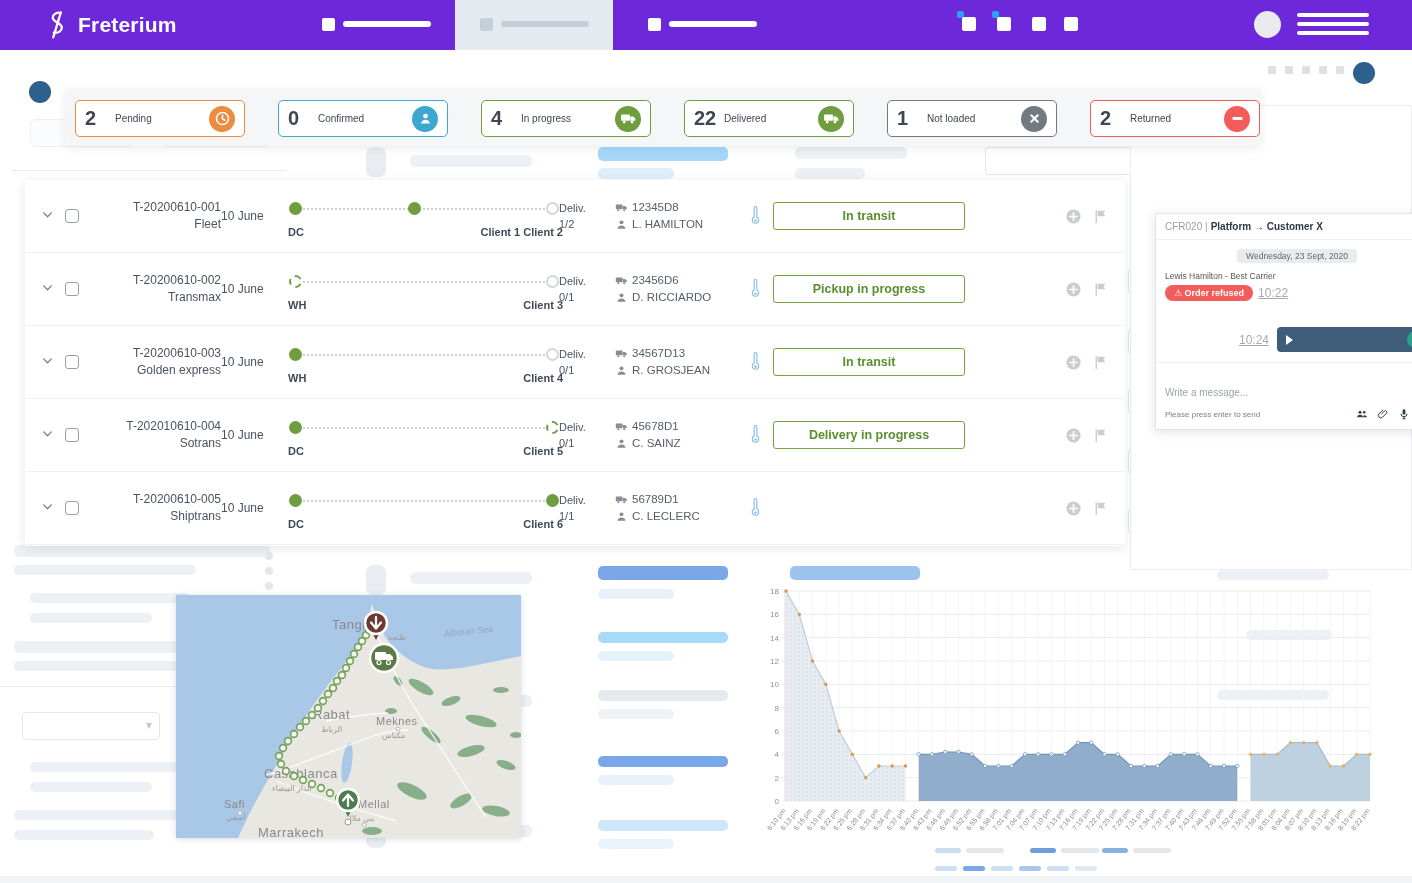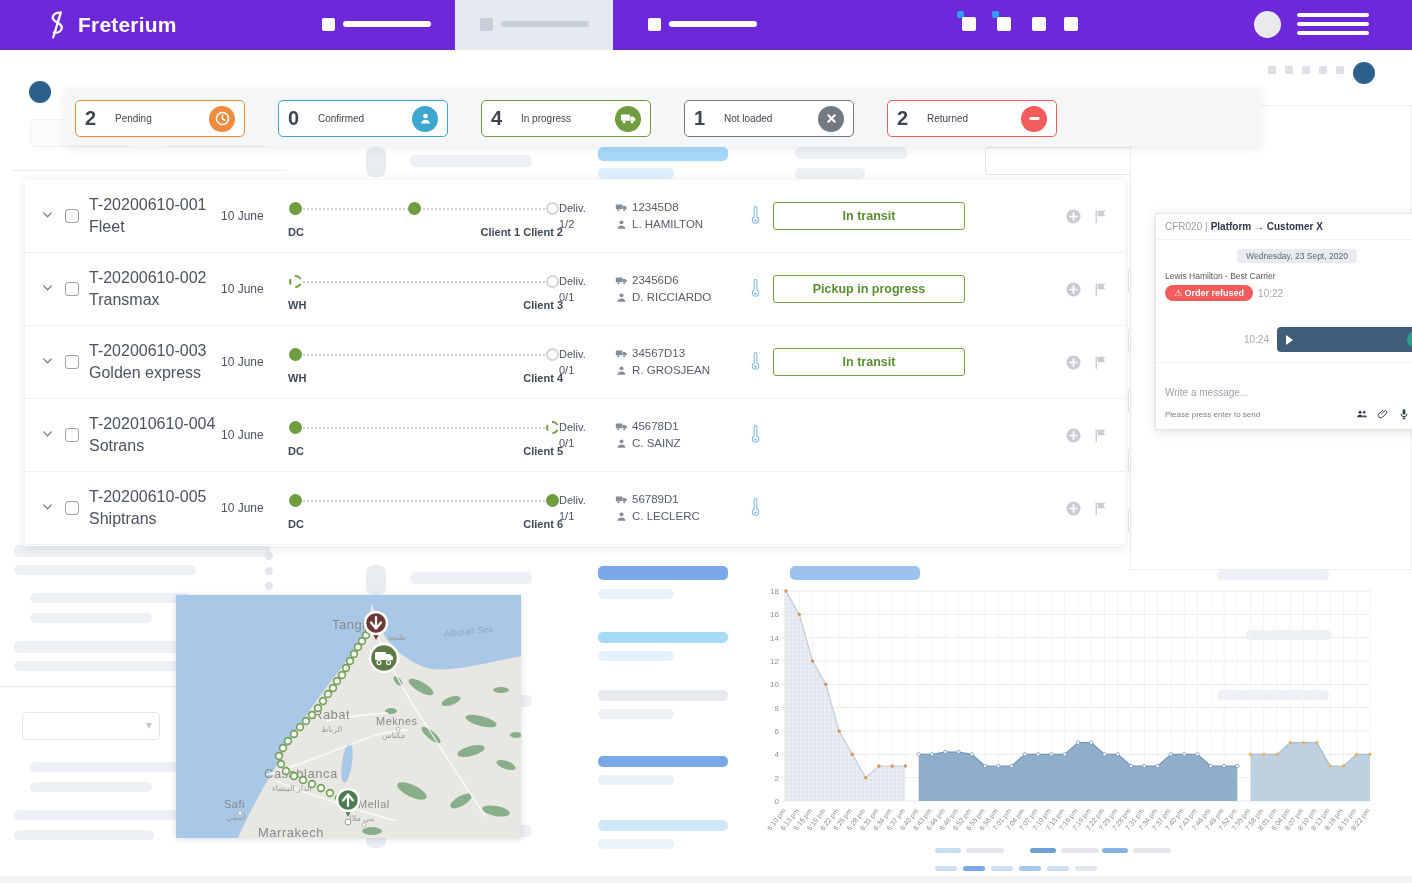--- a/index.html
+++ b/index.html
@@ -34,21 +34,21 @@
   .b-label{font-size:10px;color:#3f4650;flex:1;}
   .b-icon{width:26px;height:26px;border-radius:50%;display:flex;align-items:center;justify-content:center;}
   .b-icon svg{width:17px;height:17px;}
   
   .table-card{position:absolute;left:25px;top:180px;width:1100px;height:366px;background:#fff;
               box-shadow:0 2px 10px rgba(40,60,90,.12);z-index:3;}
   .ship-row{height:73px;border-bottom:1px solid #f0f1f3;display:flex;align-items:center;padding-left:16px;}
   .chev{width:24px;color:#7b828a;}
   .chev svg{width:13px;height:13px;}
   .cbx{width:14px;height:14px;border:1.5px solid #9aa0a6;border-radius:3px;background:#fff;margin-right:10px;cursor:pointer;}
-  .ship-id{width:132px;font-size:16px;color:#4a5360;line-height:1.4;}
+  .ship-id{width:132px;font-size:12px;color:#4a5360;line-height:1.4;text-align:right;}
   .ship-date{width:68px;font-size:12px;color:#4a5360;}
   .track{position:relative;width:270px;height:46px;margin-right:0;}
   .t-line{position:absolute;left:6px;right:6px;top:15px;border-top:2px dotted #cbd0d5;}
   .t-node{position:absolute;top:9px;width:13px;height:13px;border-radius:50%;background:#fff;border:2px solid #d2d6da;}
   .t-node.done{background:#6f9d3f;border-color:#6f9d3f;}
   .t-node.active{background:#fff;border:2px dashed #6f9d3f;}
   .t-start{left:0;}
   .t-mid{left:44%;}
   .t-end{right:0;}
   .t-olabel{position:absolute;left:-1px;bottom:1px;font-size:11px;font-weight:bold;color:#3f4a56;}
@@ -70,21 +70,21 @@
   .chat-ref{color:#9a9fa6;font-size:10px;}
   .chat-title{color:#2d3748;font-weight:bold;font-size:10px;margin-left:3px;flex:1;}
   .chat-x{color:#e02424;font-weight:bold;cursor:pointer;font-size:11px;}
   .chat-body{border-top:1px solid #eef0f2;padding:7px 9px 10px;}
   .chip-date{display:block;margin:2px auto 8px;width:max-content;background:#e9ecef;color:#666;
              font-size:8.5px;padding:2px 9px;border-radius:3px;}
   .chat-sender{color:#555;font-size:8.5px;margin-bottom:4px;}
   .refused-row{display:flex;align-items:center;gap:5px;}
   .refused-badge{background:#f45b5b;color:#fff;font-weight:bold;font-size:9px;border-radius:10px;
                  padding:3px 9px;cursor:pointer;}
-  .msg-time{color:#a6aab0;font-size:10px;}
+  .msg-time{color:#a6aab0;font-size:12px;text-decoration:underline;}
   .audio-row{display:flex;align-items:center;justify-content:flex-end;gap:8px;margin-top:26px;}
   .audio-bubble{width:152px;height:25px;background:#3f5d79;border-radius:4px;display:flex;align-items:center;
                 padding:0 5px;cursor:pointer;}
   .play-tri{width:0;height:0;border-left:7px solid #fff;border-top:5px solid transparent;border-bottom:5px solid transparent;margin-left:4px;}
   .audio-head{margin-left:auto;width:17px;height:17px;border-radius:50%;background:#2ba08f;display:flex;align-items:center;justify-content:center;}
   .audio-head svg{width:10px;height:10px;}
   .chat-foot{border-top:1px solid #eef0f2;padding:24px 9px 8px;}
   .chat-input{color:#9aa2ab;font-size:10px;margin-bottom:9px;}
   .chat-hint-row{display:flex;align-items:center;}
   .chat-hint{color:#7a8189;font-size:8px;flex:1;}
@@ -162,20 +162,32 @@
     <span class="b-icon" style="background: rgb(111, 157, 63);">
           <svg viewBox="0 0 24 24" fill="#fff">
             <rect x="1.5" y="6.5" width="12.5" height="8.5" rx="1"></rect>
             <path d="M14.5 9h4.2l3 3.2V15h-7.2z"></path>
             <circle cx="6" cy="17" r="2"></circle>
             <circle cx="17" cy="17" r="2"></circle>
           </svg>
         </span>
   </div>
 
+  <div class="badge" style="border-color: rgb(111, 157, 63);">
+    <span class="b-count">22</span>
+    <span class="b-label">Delivered</span>
+    <span class="b-icon" style="background: rgb(111, 157, 63);">
+          <svg viewBox="0 0 24 24" fill="#fff">
+            <rect x="1.5" y="6.5" width="12.5" height="8.5" rx="1"></rect>
+            <path d="M14.5 9h4.2l3 3.2V15h-7.2z"></path>
+            <circle cx="6" cy="17" r="2"></circle>
+            <circle cx="17" cy="17" r="2"></circle>
+          </svg>
+        </span>
+  </div>
 
   <div class="badge" style="border-color: rgb(115, 121, 128);">
     <span class="b-count">1</span>
     <span class="b-label">Not loaded</span>
     <span class="b-icon" style="background: rgb(115, 121, 128);">
           <svg viewBox="0 0 24 24">
             <path d="M7.5 7.5l9 9M16.5 7.5l-9 9" stroke="#fff" stroke-width="3" stroke-linecap="round"></path>
           </svg>
         </span>
   </div>
@@ -413,20 +425,21 @@
         </svg>
         <span>C. SAINZ</span>
       </div>
     </div>
     <div class="thermo">
       <svg viewBox="0 0 24 40" fill="none" stroke="#7fb8e8" stroke-width="2">
         <path d="M9.5 5a2.5 2.5 0 0 1 5 0v17a6 6 0 1 1-5 0z"></path>
         <circle cx="12" cy="28.5" r="2.2" fill="#7fb8e8" stroke="none"></circle>
       </svg>
     </div>
+    <div class="status-chip">Delivery in progress</div>
     <div class="row-actions">
       <svg viewBox="0 0 24 24">
         <circle cx="12" cy="12" r="10" fill="#c9cdd2"></circle>
             <path d="M12 7v10M7 12h10" stroke="#fff" stroke-width="2.4" stroke-linecap="round"></path>
       </svg>
       <svg viewBox="0 0 24 24" fill="#c9cdd2">
         <path d="M5 3h2v18H5zM8 4h11l-2.8 3.8L19 11.5H8z"></path>
       </svg>
     </div>
   </div>

